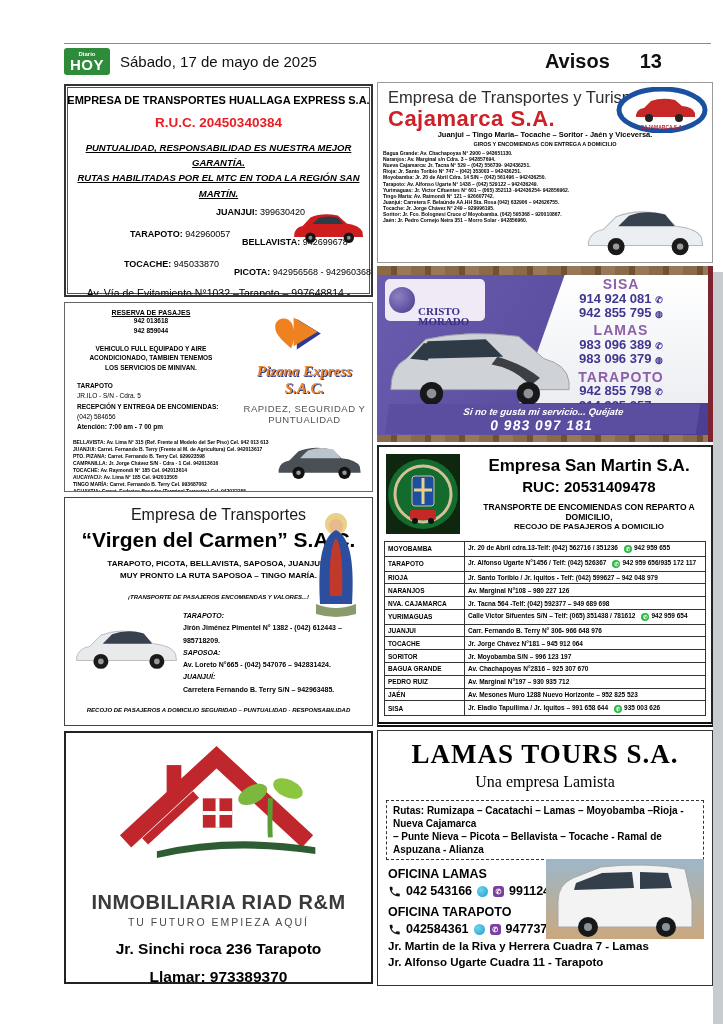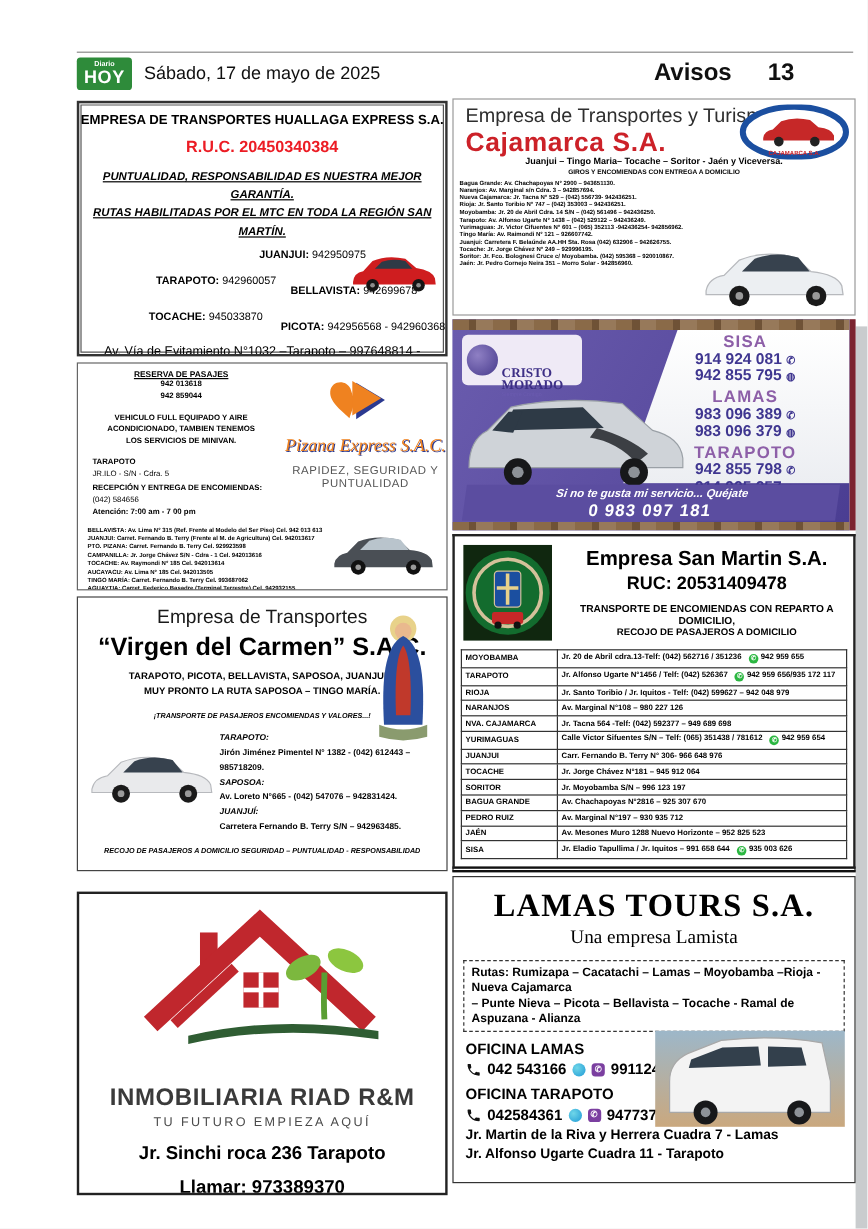--- a/index.html
+++ b/index.html
@@ -79,21 +79,21 @@
   .ad-piz { height:190px; border:1px solid #666; }
   .piz-top { display:flex; }
   .piz-left { width:56%; text-align:center; padding-top:6px; }
   .piz-rtitle { font-size:7px; font-weight:bold; text-decoration:underline; }
   .piz-rphone { font-size:6.5px; font-weight:bold; line-height:1.5; }
   .piz-note { font-size:6.5px; font-weight:bold; margin:8px auto 0; width:75%; line-height:1.5; }
   .piz-ofi { text-align:left; margin:8px 0 0 12px; font-size:6.5px; line-height:1.6; }
   .piz-ofi b { font-weight:bold; }
   .piz-right { width:44%; text-align:center; padding-top:8px; }
   .piz-mark { width:84px; height:48px; }
-  .piz-brand { font-family:"Liberation Serif",serif; font-style:italic; font-weight:normal; font-size:15px;
+  .piz-brand { font-family:"Liberation Serif",serif; font-style:italic; font-weight:bold; font-size:15px;
                color:var(--orange,#ef8220); text-shadow:1px 1px 0 var(--navy,#2b3990); }
   .piz-slogan { font-size:9.5px; color:#555; margin-top:6px; letter-spacing:.5px; }
   .piz-list { margin:6px 0 0 8px; width:66%; }
   .piz-line { font-size:5px; font-weight:bold; line-height:1.42; white-space:nowrap; }
   .piz-car { position:absolute; right:6px; bottom:8px; width:92px; height:48px; }
 
   
   .ad-vir { height:229px; border:1.5px solid #444; text-align:center; padding-top:8px; }
   .vir-kicker { font-size:16px; color:#1a1a1a; }
   .vir-title { font-size:21px; font-weight:bold; margin-top:4px; }
@@ -127,21 +127,21 @@
   .lam-routes { margin:9px 8px 0; border:1.5px dashed #333; padding:3px 6px; font-size:10px; font-weight:bold; line-height:1.3; }
   .lam-ofc { font-size:12.5px; font-weight:bold; margin:7px 0 0 10px; }
   .lam-row { display:flex; align-items:center; gap:5px; margin:3px 0 0 10px; font-size:12.5px; font-weight:bold; }
   .lam-phone-ic { width:13px; height:13px; }
   .msg-ic { width:11px; height:11px; border-radius:50%; background:radial-gradient(circle at 35% 35%,#6fd6e8,#1f9ad6); }
   .vib-ic { width:11px; height:11px; border-radius:3px; background:#7b3fa0; color:#fff; font-size:7px; line-height:11px; text-align:center; }
   .lam-addr { font-size:11.5px; font-weight:bold; margin:4px 0 0 10px; }
   .lam-van { position:absolute; right:8px; top:128px; width:158px; height:80px; background:linear-gradient(#9db7c9,#caa87e); }
 
   
-  .ad-inm { height:253px; border:2px solid #222; text-align:center;margin-top:12px; }
+  .ad-inm { height:253px; border:2px solid #222; text-align:center; }
   .inm-logo { width:225px; height:148px; margin-top:6px; }
   .inm-name { font-size:20px; font-weight:bold; color:#3a3a3a; letter-spacing:.5px; }
   .inm-slogan { font-size:10.5px; color:#4a4a4a; letter-spacing:2px; margin-top:2px; }
   .inm-addr { font-size:15.5px; font-weight:bold; margin-top:12px; }
   .inm-call { font-size:15.5px; font-weight:bold; margin-top:10px; }
 </style>
 </head>
 <body>
 
 <div class="page">
@@ -162,21 +162,21 @@
   <div class="col-left">
 
     <div class="ad ad-hua">
       <div class="hua-title">EMPRESA DE TRANSPORTES HUALLAGA EXPRESS S.A.</div>
       <div class="hua-ruc">R.U.C. 20450340384</div>
       <div class="hua-slogan">
         <div>PUNTUALIDAD, RESPONSABILIDAD ES NUESTRA MEJOR GARANTÍA.</div>
         <div>RUTAS HABILITADAS POR EL MTC EN TODA LA REGIÓN SAN MARTÍN.</div>
       </div>
       <div class="hua-phones">
-        <span class="hp hp-juanjui"><b>JUANJUI:</b> <span>942950975</span></span>
+        <span class="hp hp-juanjui"><b>JUANJUI:</b> <span>399630420</span></span>
         <span class="hp hp-tarapoto"><b>TARAPOTO:</b> <span>942960057</span></span>
         <span class="hp hp-bellavista"><b>BELLAVISTA:</b> <span>942699678</span></span>
         <span class="hp hp-tocache"><b>TOCACHE:</b> <span>945033870</span></span>
         <span class="hp hp-picota"><b>PICOTA:</b> <span>942956568 - 942960368</span></span>
         <svg class="hua-car" viewBox="0 0 120 60">
           <path d="M8 44 q1 -12 13 -14 l12 -13 q18 -8 42 -3 l14 12 q20 3 24 13 l1 8 H8z" fill="#cf1d1f"></path>
           <path d="M36 27 l9 -9 q14 -5 30 -1 l9 10 z" fill="#2e3a46"></path>
           <circle cx="33" cy="48" r="8" fill="#151515"></circle>
             <circle cx="33" cy="48" r="3" fill="#8c8c8c"></circle>
           <circle cx="92" cy="48" r="8" fill="#151515"></circle>

